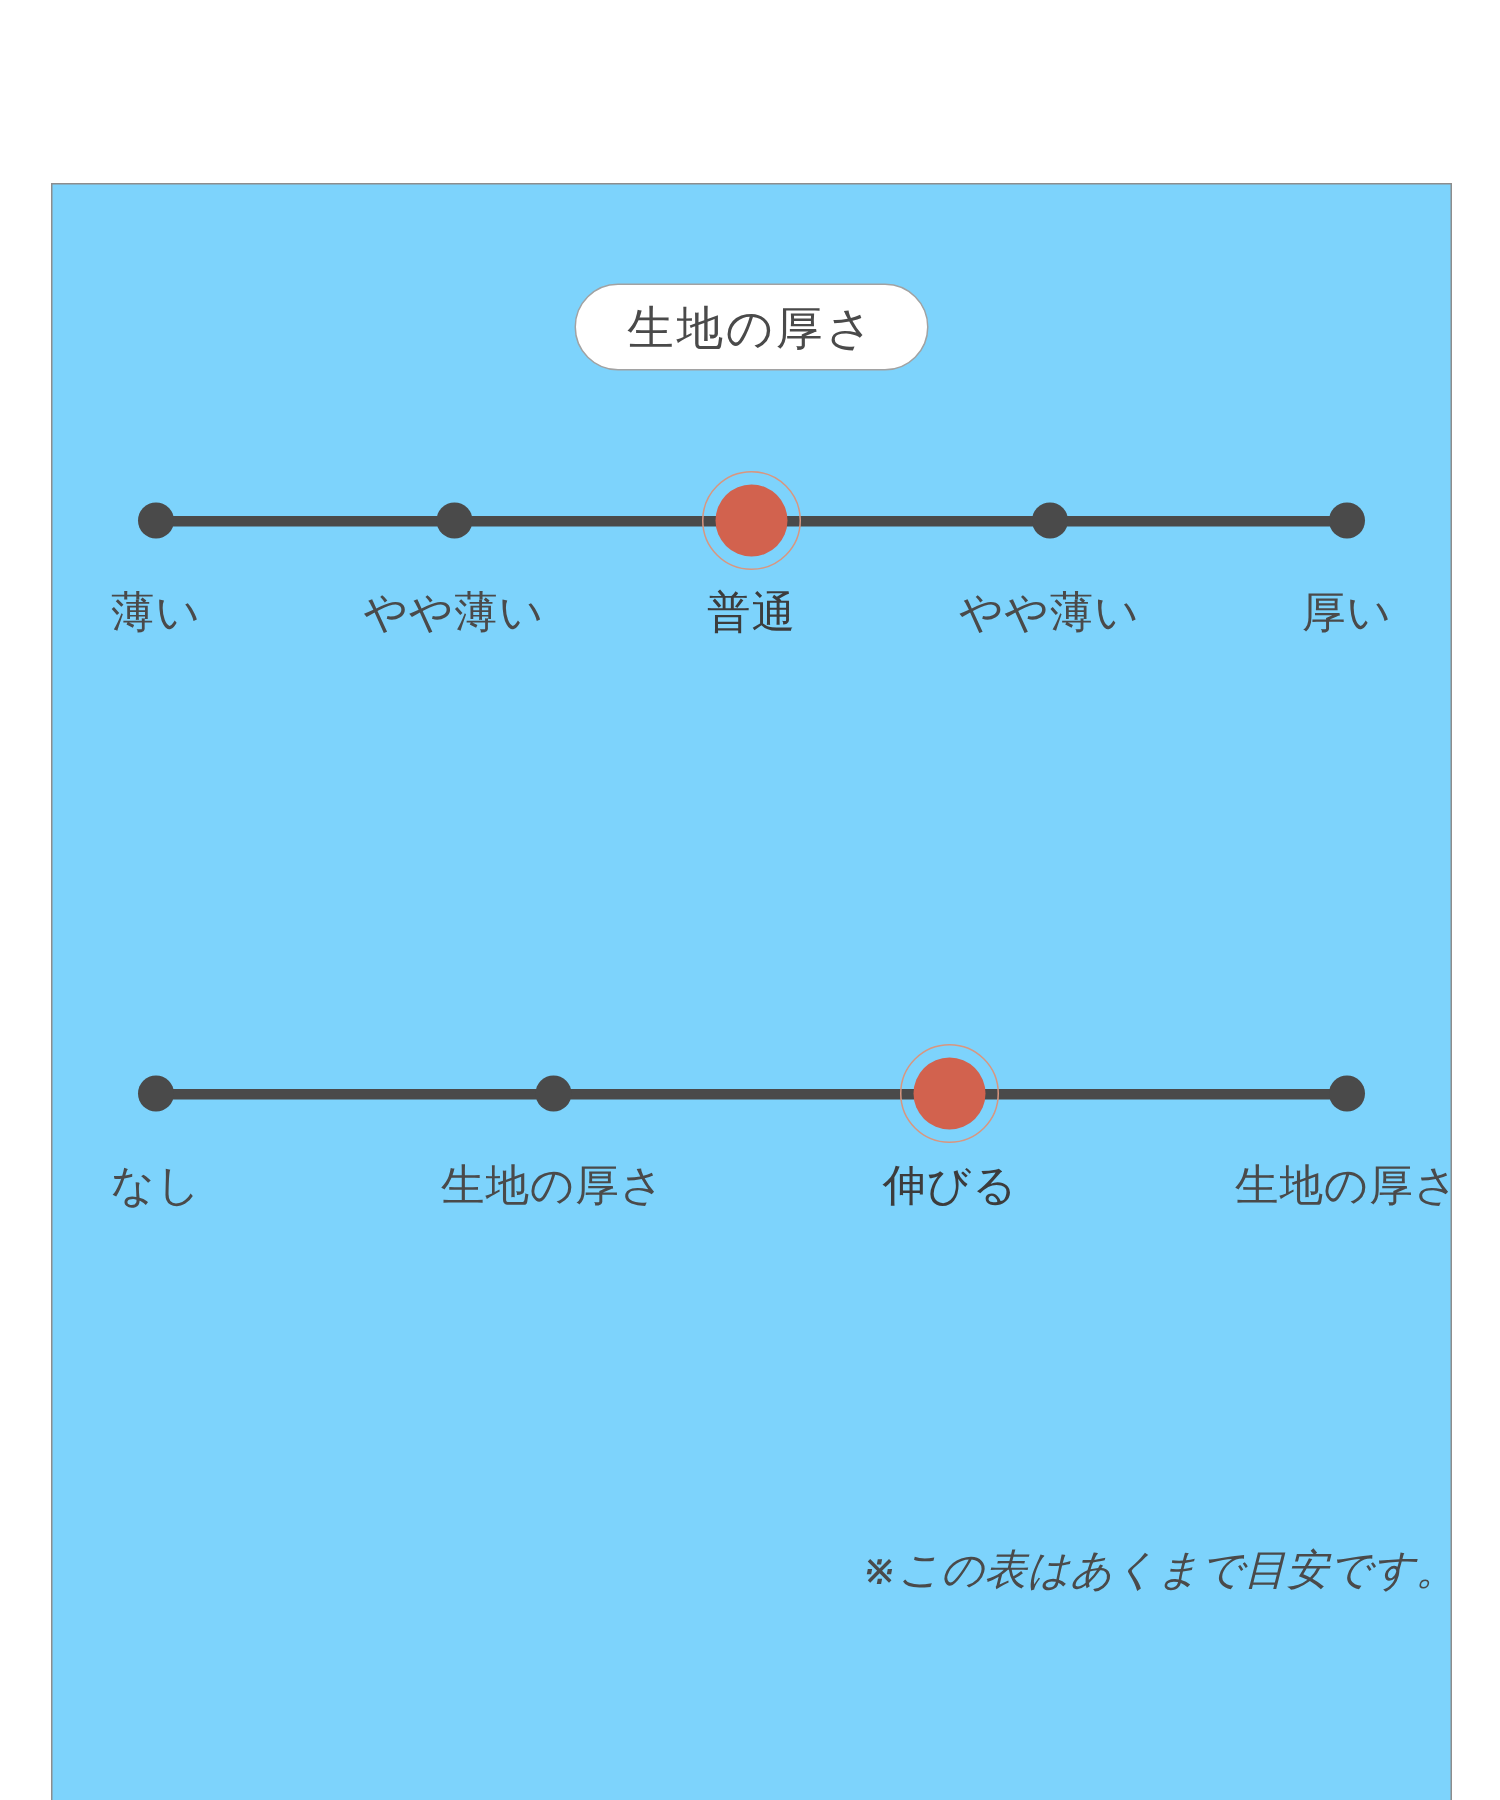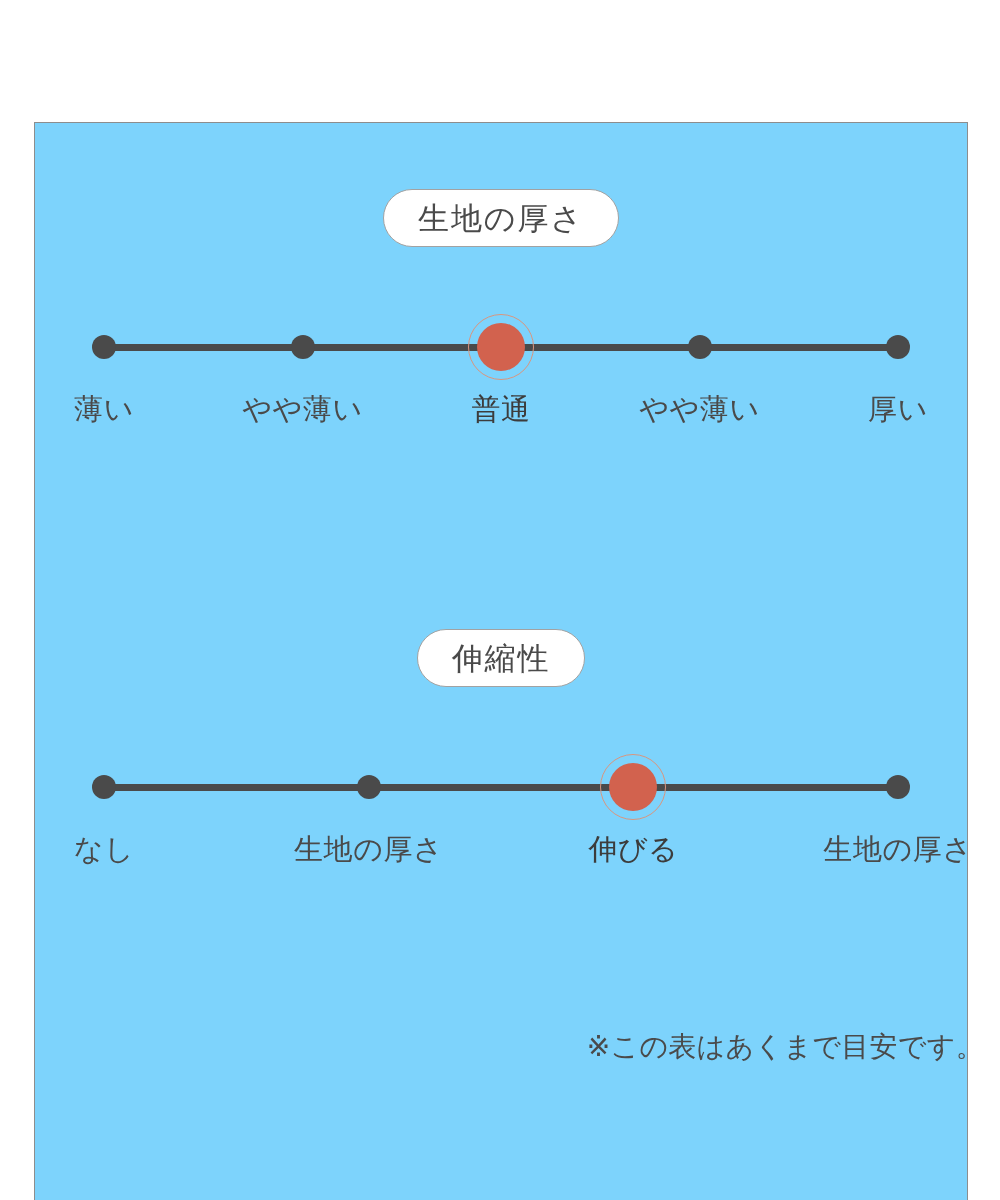--- a/index.html
+++ b/index.html
@@ -142,27 +142,28 @@
     white-space: nowrap;
   }
   .label.active {
     font-weight: normal;
     color: #3c3c3c;
   }
 
   
   .footnote {
     position: absolute;
-    left: 16px;
+    left: 4px;
     top: 1028px;
     width: 968px;
     text-align: right;
     font-size: 28px;
     letter-spacing: 0.01em;
     color: #4a4a4a;
+    font-style: italic;
   }
 </style>
 </head>
 <body>
 
 <div class="card">
 
   <div class="section section-thickness">
 
     <div class="pill-wrap">
@@ -197,23 +198,20 @@
         <span class="label" style="left:25%">やや薄い</span>
         <span class="label active" style="left:50%">普通</span>
         <span class="label" style="left:75%">やや薄い</span>
         <span class="label" style="left:100%">厚い</span>
       </div>
     </div>
   </div>
 
   <div class="section section-stretch">
 
-    <div class="pill-wrap">
-      <div class="pill">伸縮性</div>
-    </div>
 
     <div class="scale">
       <div class="scale-track"></div>
       <div class="scale-points">
         <div class="point" style="left:0%">
             <span class="dot"></span>
           </div>
         <div class="point" style="left:33.333%">
             <span class="dot"></span>
           </div>

